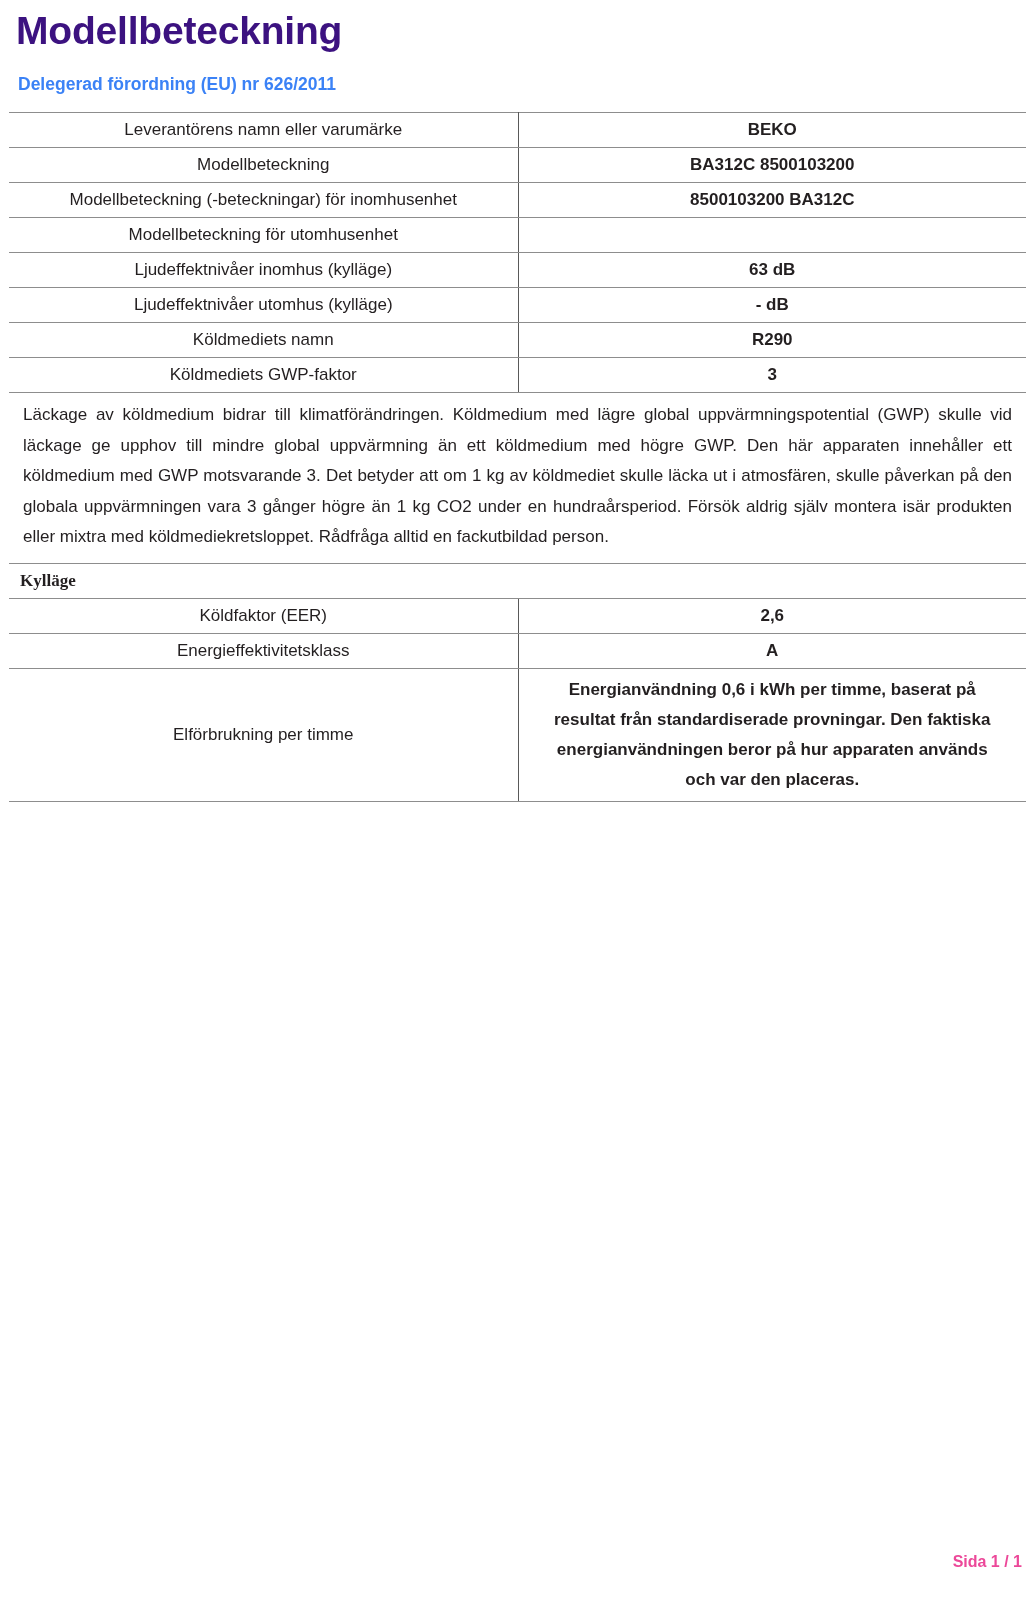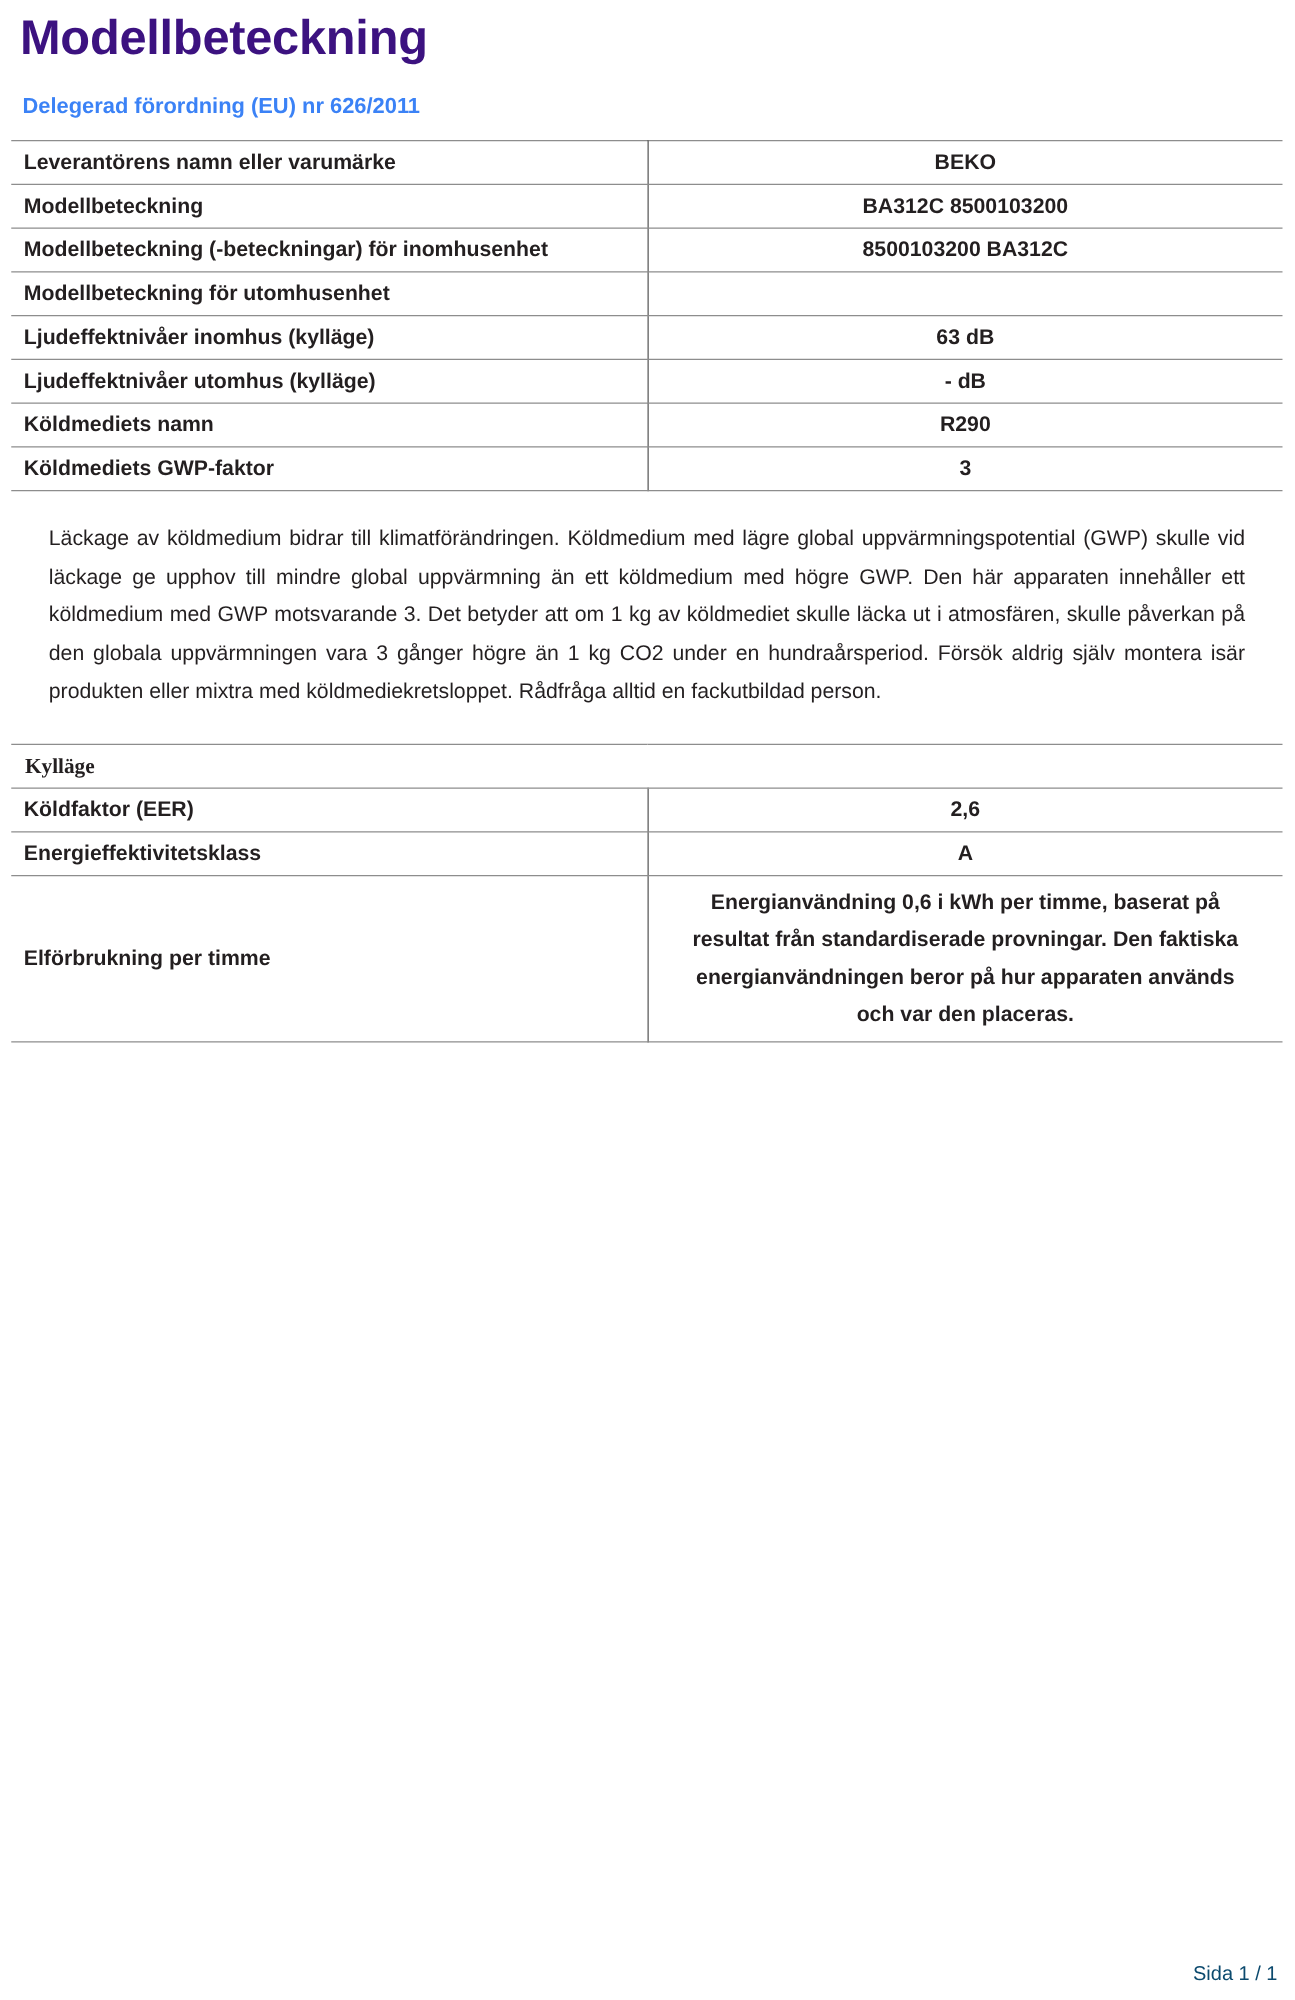--- a/index.html
+++ b/index.html
@@ -63,22 +63,22 @@
     border-bottom: 1.3px solid #8d8d8d;
     padding: 0 10px;
     vertical-align: middle;
     font-size: 17px;
     line-height: 22px;
     color: #231f20;
     box-sizing: border-box;
   }
   .cell-label {
     width: 509px;
-    text-align: left;
-    font-weight: bold;
+    text-align: center;
+    font-weight: normal;
     border-right: 1.6px solid #595959;
     padding-left: 11px;
   }
   .cell-value {
     width: 508px;
     text-align: center;
     font-weight: bold;
   }
   .cell-value.empty {
     font-weight: bold;
@@ -96,21 +96,21 @@
   
   .row-note td {
     padding: 7px 14px 10px 14px;
     text-align: justify;
     font-size: 17px;
     line-height: 30.5px;
     font-weight: normal;
     border-right: none;
   }
   .note-text {
-    margin: 16px;
+    margin: 0;
     text-align: justify;
     text-justify: inter-word;
     hyphens: manual;
   }
 
   
   .row-tall {
     height: 118px;
   }
   .row-tall .cell-label {
@@ -123,24 +123,24 @@
     font-weight: bold;
   }
   .multiline {
     margin: 0;
   }
 
   
   .page-footer {
     position: absolute;
     right: 14px;
-    bottom: 10px;
+    bottom: 28px;
     font-size: 16px;
-    color: #0c4a6e;
-    font-weight: normal;
+    color: #ec4899;
+    font-weight: bold;
     line-height: 20px;
     white-space: nowrap;
   }
 </style>
 </head>
 <body>
 
 <div class="page">
 
   <div class="doc-title">Modellbeteckning</div>

